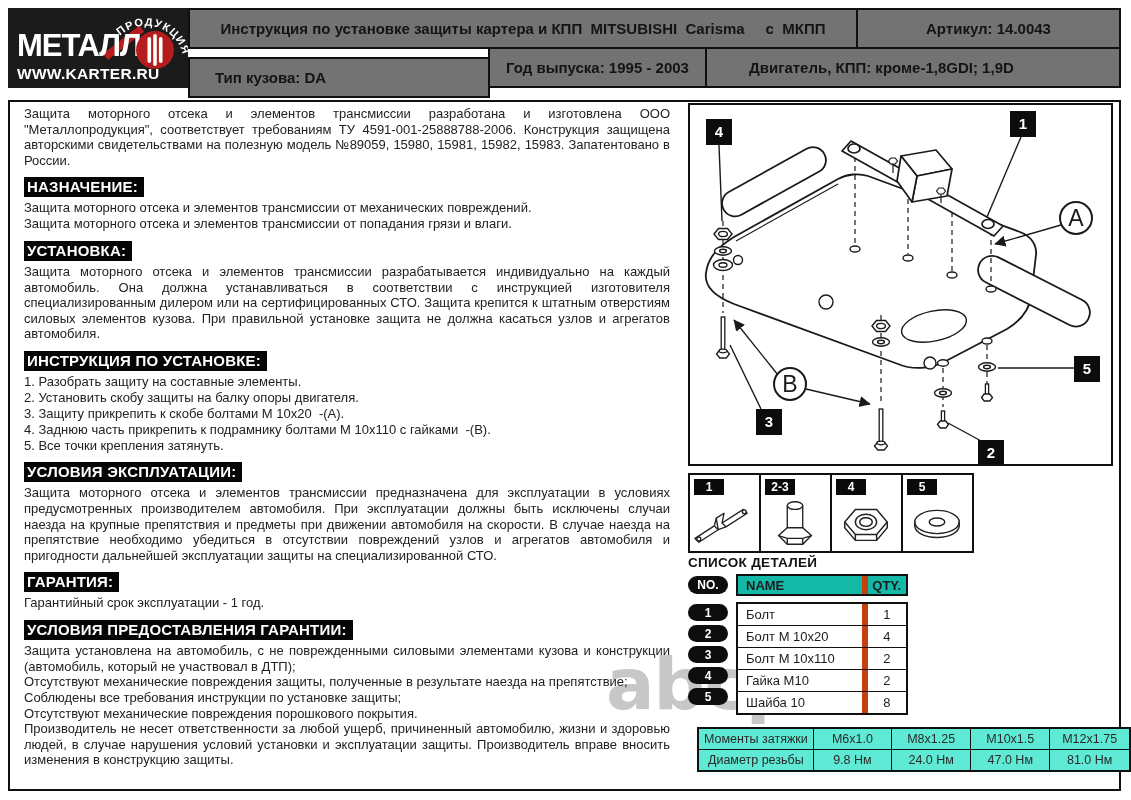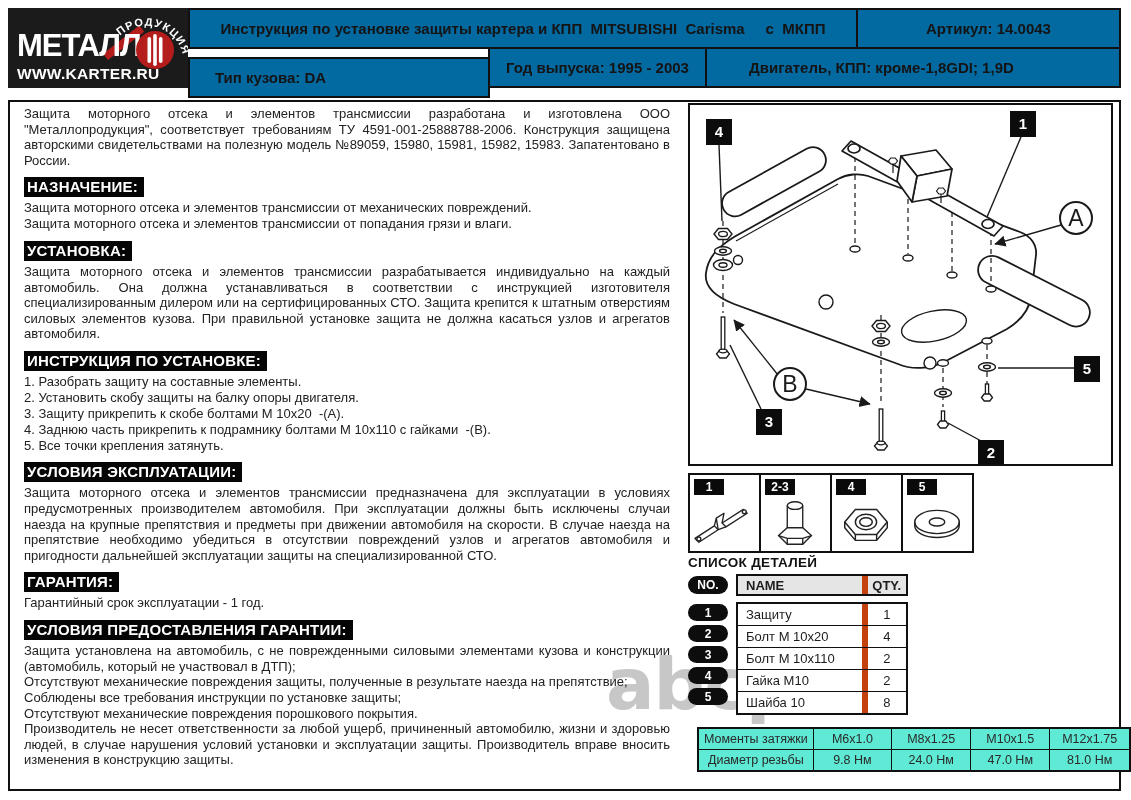--- a/index.html
+++ b/index.html
@@ -1,20 +1,20 @@
 <!DOCTYPE html>
 <html><head>
 <meta charset="utf-8">
 <style>
   html,body{margin:0;padding:0;background:#fff;}
   #page{position:relative;width:1131px;height:800px;background:#ffffff;
         font-family:"Liberation Sans",sans-serif;color:#1c1c1c;overflow:hidden;}
 
   
-  .hcell{position:absolute;border:2px solid #101010;background:#0369a1;display:flex;
+  .hcell{position:absolute;border:2px solid #101010;background:#737373;display:flex;
          align-items:center;font-weight:bold;font-size:15px;color:#141414;}
   .hcell.center{justify-content:center;}
   #h-title{left:188px;top:8px;width:666px;height:37px;white-space:pre;}
   #h-article{left:856px;top:8px;width:261px;height:37px;}
   #h-body{left:188px;top:57px;width:298px;height:37px;padding-left:0;}
   #h-body span{padding-left:25px;}
   #h-year{left:488px;top:47px;width:215px;height:37px;}
   #h-engine{left:705px;top:47px;width:412px;height:37px;}
   #h-engine span{padding-left:42px;}
 
@@ -44,21 +44,21 @@
            justify-content:center;}
   .leg-ico{position:absolute;left:2px;bottom:0px;}
 
   
   #parts-title{position:absolute;left:688px;top:555px;font-weight:bold;font-size:13.5px;
                letter-spacing:.3px;color:#111;z-index:2;}
   #plist{position:absolute;left:688px;top:574px;z-index:2;}
   .no-box{width:40px;height:18px;background:#0d0d0d;color:#fff;font-weight:bold;
           font-size:12px;display:flex;align-items:center;justify-content:center;border-radius:9px;}
   .plist-hdr{display:flex;gap:8px;margin-bottom:6px;align-items:center;}
-  .pt-hdrbox{display:flex;border:2px solid #101010;background:#e5e5e5;height:18px;width:168px;
+  .pt-hdrbox{display:flex;border:2px solid #101010;background:#14b8a6;height:18px;width:168px;
              align-items:center;}
   .pt-name{width:120px;padding-left:8px;font-size:13px;}
   .pt-qty{width:40px;border-left:6px solid #c2410c;text-align:center;font-size:13px;
           align-self:stretch;display:flex;align-items:center;justify-content:center;}
   .pt-hdrbox .pt-name,.pt-hdrbox .pt-qty{font-weight:bold;}
   .plist-body{display:flex;gap:8px;}
   .no-col{display:flex;flex-direction:column;gap:4px;padding-top:2px;}
   .no-col .no-box{height:17px;}
   .pt-table{border:2px solid #101010;background:#fff;width:168px;}
   .pt-row{display:flex;height:21px;border-top:1.5px solid #101010;align-items:center;}
@@ -323,21 +323,21 @@
     <div class="plist-body">
       <div class="no-col">
         <div class="no-box">1</div>
         <div class="no-box">2</div>
         <div class="no-box">3</div>
         <div class="no-box">4</div>
         <div class="no-box">5</div>
       </div>
       <div class="pt-table">
         <div class="pt-row">
-          <div class="pt-name">Защиту</div>
+          <div class="pt-name">Болт</div>
           <div class="pt-qty">1</div>
         </div>
         <div class="pt-row">
           <div class="pt-name">Болт М 10х20</div>
           <div class="pt-qty">4</div>
         </div>
         <div class="pt-row">
           <div class="pt-name">Болт М 10х110</div>
           <div class="pt-qty">2</div>
         </div>

